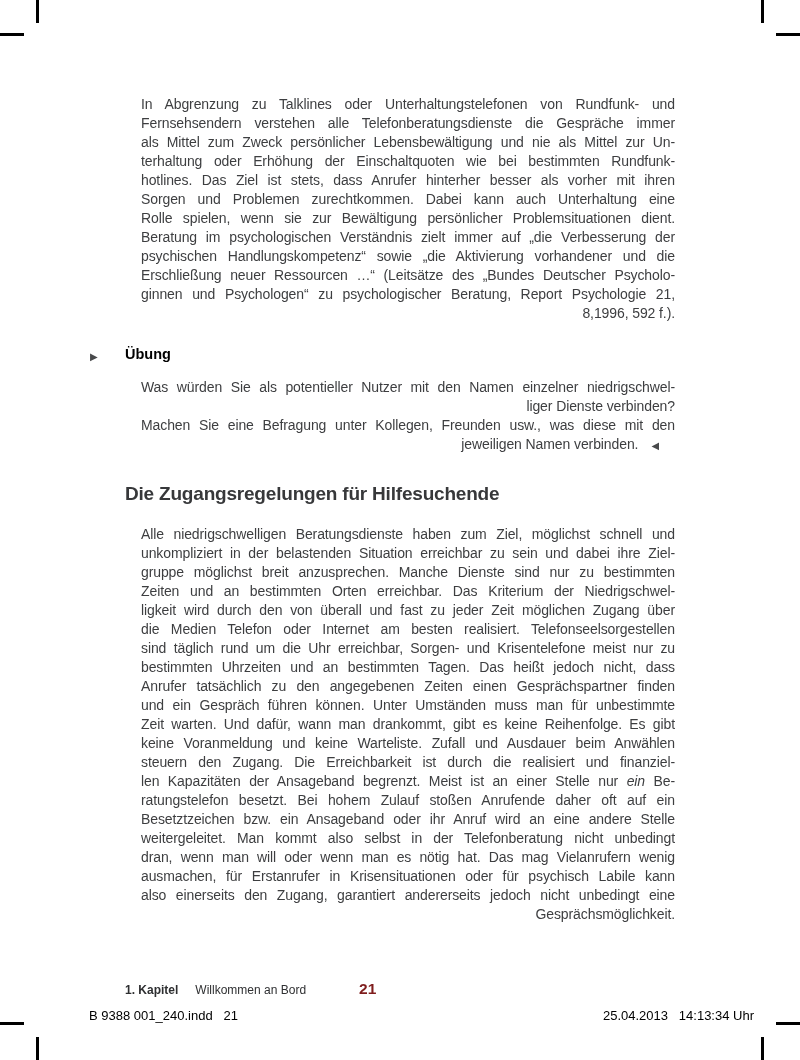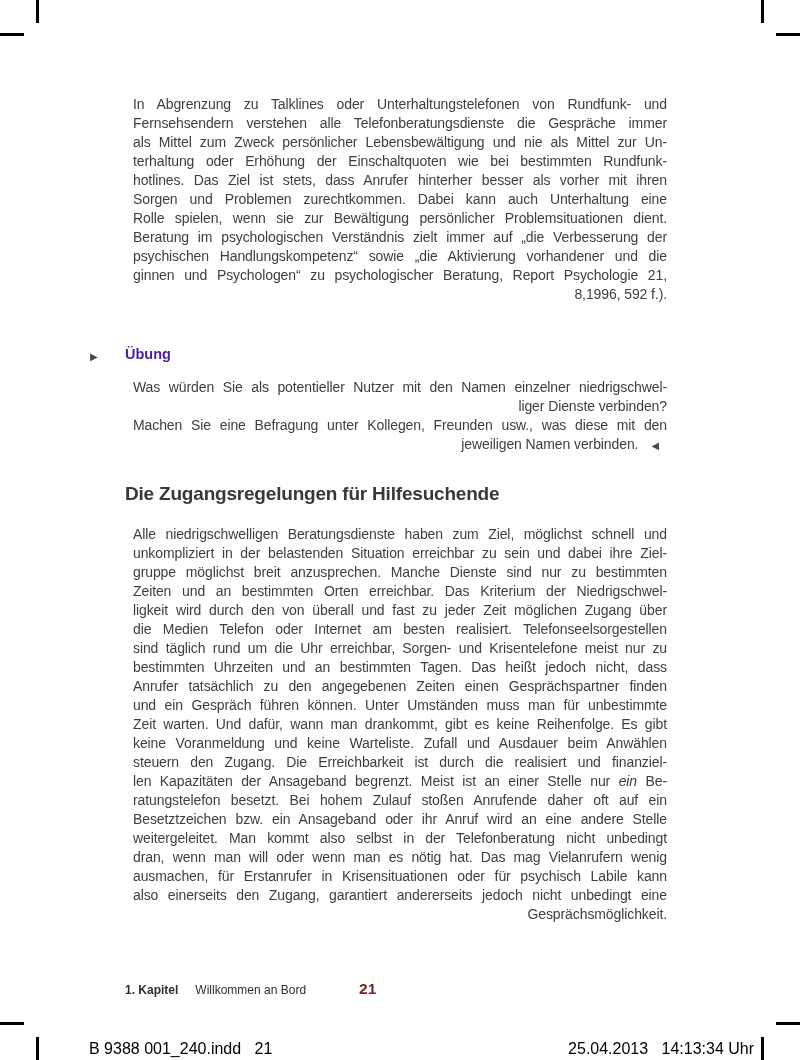--- a/index.html
+++ b/index.html
@@ -5,31 +5,31 @@
   html,body{margin:0;padding:0;}
   body{
     width:800px;height:1060px;position:relative;background:#ffffff;
     font-family:"Liberation Sans",sans-serif;overflow:hidden;
   }
   .crop{position:absolute;background:#000000;}
   .content{
     position:absolute;left:125px;top:0;width:534px;
     color:#3d3e40;font-size:14px;line-height:19px;
   }
-  .para{position:absolute;left:8px;width:534px;}
+  .para{position:absolute;left:16px;width:534px;}
   .pline{
     text-align:justify;height:19px;overflow:hidden;
     letter-spacing:-0.1px;
   }
   .pline::after{content:"";display:inline-block;width:100%;height:0;}
   .pline.ragged{text-align:right;}
   .pline.ragged::after{display:none;}
   .pline i{font-style:italic;}
   .ex-head{position:absolute;left:0;top:345px;height:19px;}
-  .ex-title{font-weight:bold;font-size:14.5px;color:#4c1d95;}
+  .ex-title{font-weight:bold;font-size:14.5px;color:#000000;}
   .tri{
     position:absolute;left:-35px;top:2px;font-size:10px;color:#48494b;
     font-family:"DejaVu Sans",sans-serif;
   }
   .tri-end{
     font-size:10px;color:#48494b;margin-left:13px;
     font-family:"DejaVu Sans",sans-serif;
   }
   .heading{
     position:absolute;left:0;top:481px;width:534px;
@@ -38,21 +38,21 @@
   }
   .footer{
     position:absolute;left:125px;top:980px;width:605px;
     display:flex;align-items:baseline;
     color:#2e2f31;
   }
   .footer .chap{font-size:12px;font-weight:bold;white-space:pre;}
   .footer .chap-title{font-size:12px;margin-left:17px;white-space:pre;}
   .footer .pagenum{font-size:15.5px;font-weight:bold;margin-left:53px;color:#7f1d1d;}
   .slug{
-    position:absolute;top:1040px;font-size:16px;color:#000000;white-space:pre;padding-left:36px;
+    position:absolute;top:1008px;font-size:13px;color:#000000;white-space:pre;padding-left:36px;
   }
   .slug.left{left:53px;}
   .slug.right{right:46px;}
 </style>
 </head>
 <body>
 
 <div style="position:absolute;inset:0;">
 
   <div class="crop" style="left:36px;top:0;width:3px;height:23px;"></div>
@@ -69,20 +69,21 @@
     <div class="para" style="top:95px;">
         <div class="pline"><span>In Abgrenzung zu Talklines oder Unterhaltungstelefonen von Rundfunk- und</span></div>
         <div class="pline"><span>Fernsehsendern verstehen alle Telefonberatungsdienste die Gespräche immer</span></div>
         <div class="pline"><span>als Mittel zum Zweck persönlicher Lebensbewältigung und nie als Mittel zur Un-</span></div>
         <div class="pline"><span>terhaltung oder Erhöhung der Einschaltquoten wie bei bestimmten Rundfunk-</span></div>
         <div class="pline"><span>hotlines. Das Ziel ist stets, dass Anrufer hinterher besser als vorher mit ihren</span></div>
         <div class="pline"><span>Sorgen und Problemen zurechtkommen. Dabei kann auch Unterhaltung eine</span></div>
         <div class="pline"><span>Rolle spielen, wenn sie zur Bewältigung persönlicher Problemsituationen dient.</span></div>
         <div class="pline"><span>Beratung im psychologischen Verständnis zielt immer auf „die Verbesserung der</span></div>
         <div class="pline"><span>psychischen Handlungskompetenz“ sowie „die Aktivierung vorhandener und die</span></div>
+        <div class="pline"><span>Erschließung neuer Ressourcen …“ (Leitsätze des „Bundes Deutscher Psycholo-</span></div>
         <div class="pline"><span>ginnen und Psychologen“ zu psychologischer Beratung, Report Psychologie 21,</span></div>
         <div class="pline ragged"><span>8,1996, 592 f.).</span></div>
       </div>
 
     <div class="ex-head">
       <span class="tri">▶</span>
       <span class="ex-title">Übung</span>
     </div>
 
     <div class="para" style="top:378px;">

